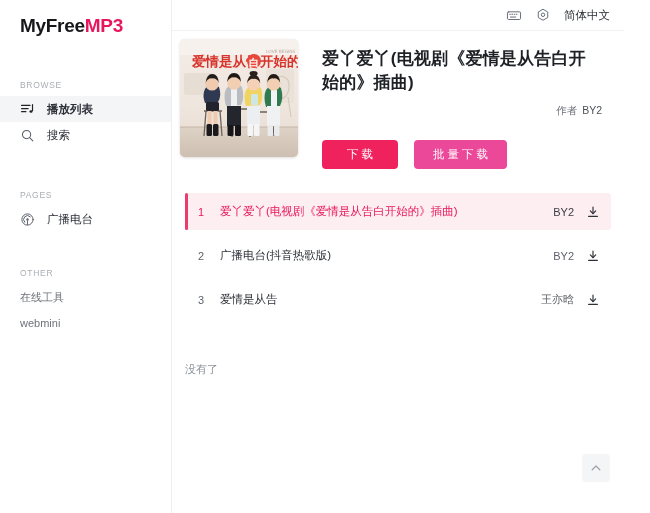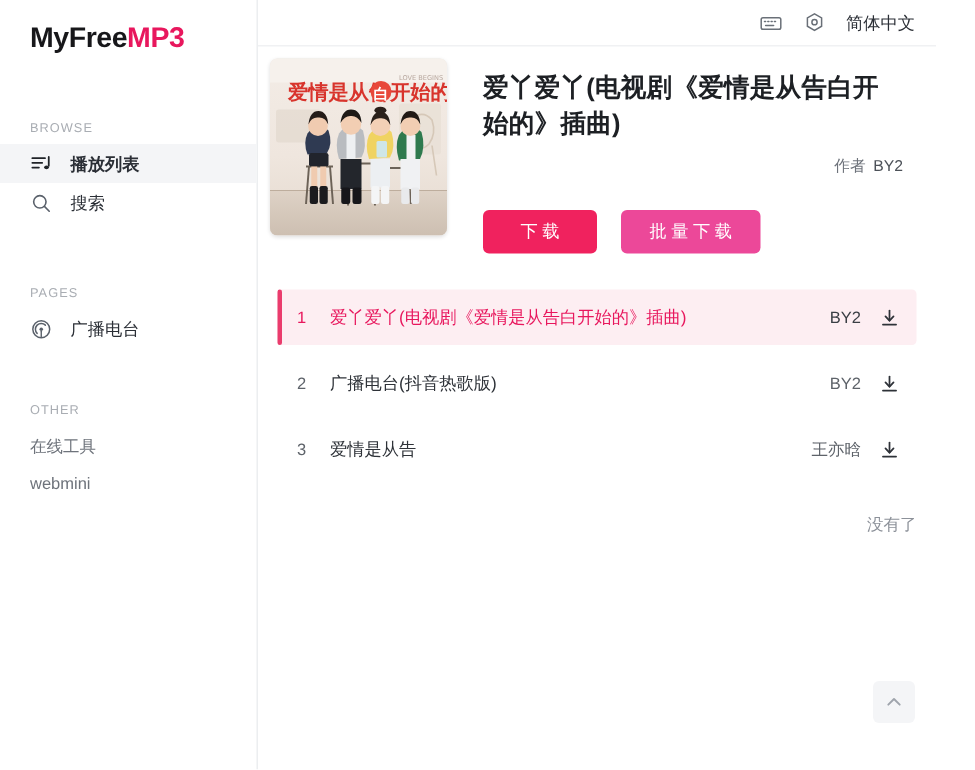--- a/index.html
+++ b/index.html
@@ -253,24 +253,24 @@
     display: inline-flex;
     align-items: center;
     justify-content: center;
     color: #2e3238;
     cursor: pointer;
     flex: 0 0 14px;
   }
   .dl-ico svg { display: block; }
 
   .list-end {
-    text-align: right;
+    text-align: left;
     font-size: 11px;
     color: #8c9199;
-    margin-top: 24px;
+    margin-top: 44px;
   }
 
   
   .scroll-top {
     position: absolute;
     right: 14px;
     bottom: 31px;
     width: 28px;
     height: 28px;
     border-radius: 4px;

